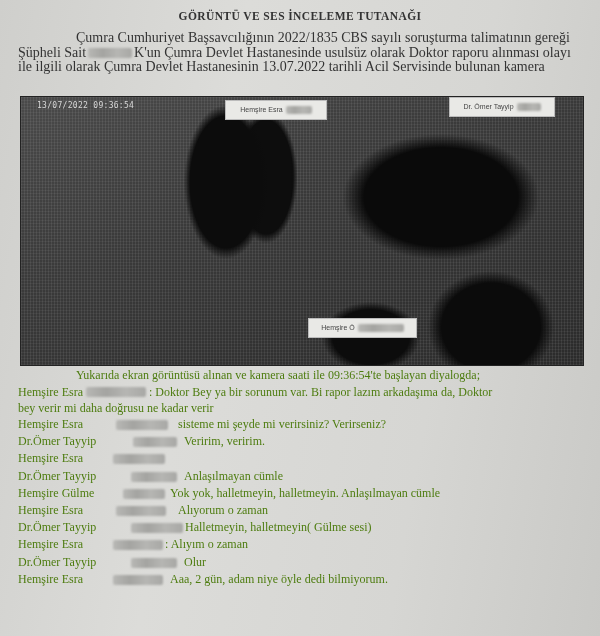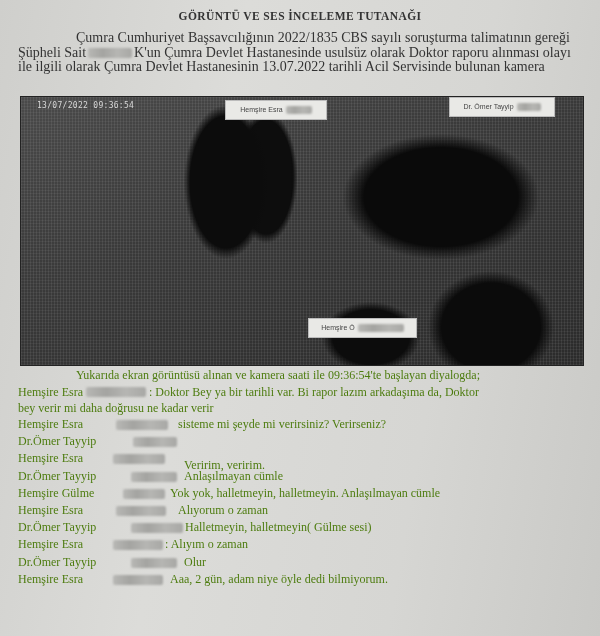--- a/index.html
+++ b/index.html
@@ -90,33 +90,33 @@
       <span>Hemşire Ö</span><span class="redact" style="width:46px;"></span>
     </div>
   </div>
 
   <div class="dialog">
     <div class="lead">Yukarıda ekran görüntüsü alınan ve kamera saati ile 09:36:54'te başlayan diyalogda;</div>
 
     <div class="wrap-row" style="margin-top:1px;">
       <span>Hemşire Esra</span>
       <span class="redact" style="width:60px;position:relative;top:-1px;"></span>
-      <span>: Doktor Bey ya bir tarihli var. Bi rapor lazım arkadaşıma da, Doktor</span><br>
+      <span>: Doktor Bey ya bir sorunum var. Bi rapor lazım arkadaşıma da, Doktor</span><br>
       <span>bey verir mi daha doğrusu ne kadar verir</span>
     </div>
 
     <div class="row">
       <span class="speaker">Hemşire Esra</span>
       <span class="redact" style="left:98px;width:52px;"></span>
       <span class="speech" style="left:160px;">sisteme mi şeyde mi verirsiniz? Verirseniz?</span>
     </div>
     <div class="row">
       <span class="speaker">Dr.Ömer Tayyip</span>
       <span class="redact" style="left:115px;width:44px;"></span>
-      <span class="speech" style="left:166px;margin-top:24px;">Veririm, veririm.</span>
+      <span class="speech" style="left:166px;">Veririm, veririm.</span>
     </div>
     <div class="row">
       <span class="speaker">Hemşire Esra</span>
       <span class="redact" style="left:95px;width:52px;"></span>
     </div>
     <div class="row">
       <span class="speaker">Dr.Ömer Tayyip</span>
       <span class="redact" style="left:113px;width:46px;"></span>
       <span class="speech" style="left:166px;">Anlaşılmayan cümle</span>
     </div>

